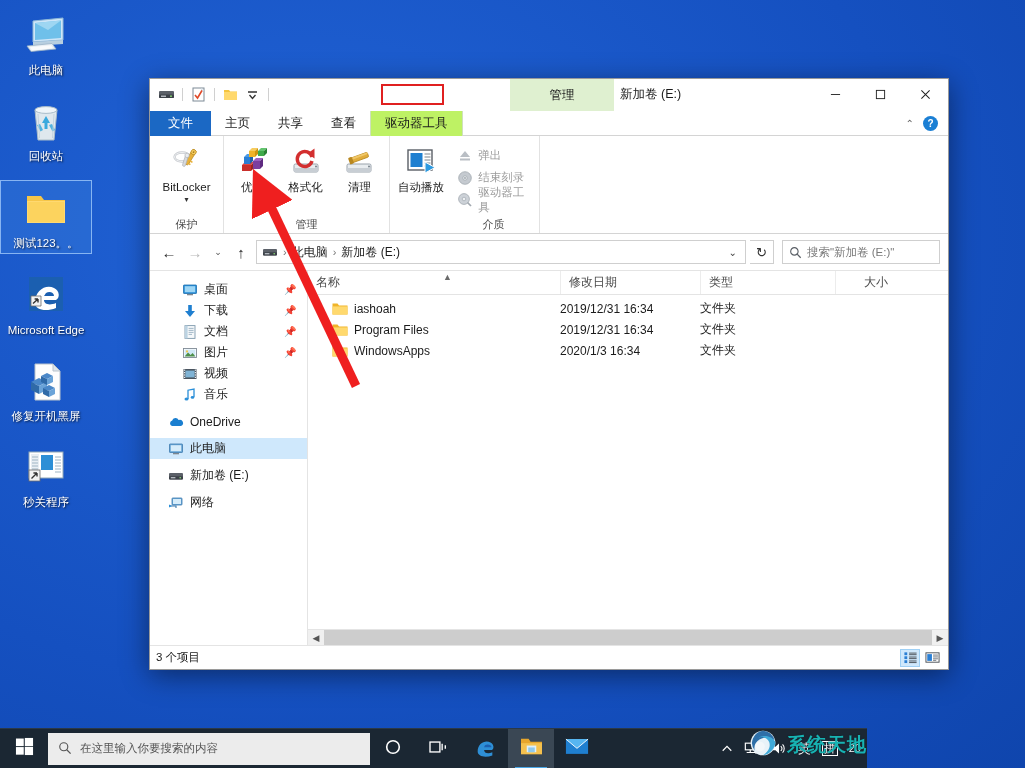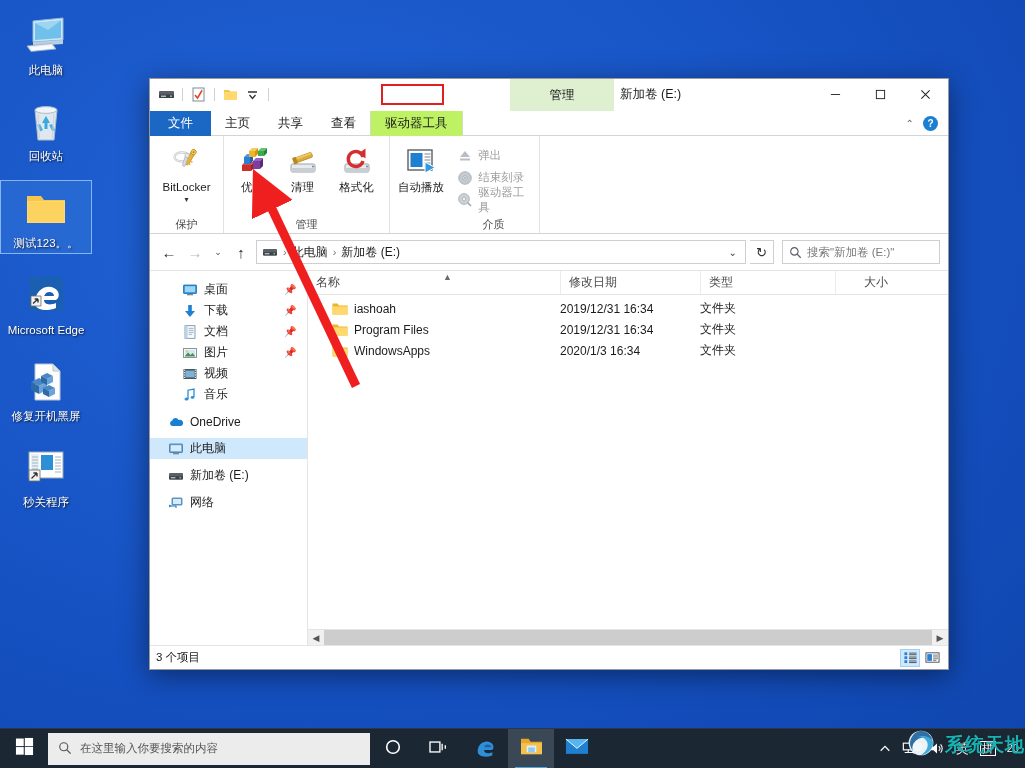--- a/index.html
+++ b/index.html
@@ -226,21 +226,21 @@
   .viewbtn.active { background: #cfe8fc; border: 1px solid #9fd0f5; }
 
   
   .arrow-svg {
     position: absolute; left: 0; top: 0; width: 1025px; height: 768px;
     pointer-events: none; z-index: 60;
   }
 
   
   .taskbar {
-    position: absolute; left: 0; bottom: 0; width: 1025px; height: 40px;
+    position: absolute; left: 0; bottom: 0; width: 867px; height: 40px;
     background: #1b2733; display: flex; align-items: center;
     border-top: 1px solid #2b3947;
   }
   .startbtn {
     width: 48px; height: 40px; display: flex;
     align-items: center; justify-content: center;
   }
   .tb-search {
     width: 322px; height: 32px; background: #ececec;
     display: flex; align-items: center; gap: 8px; padding: 0 10px;
@@ -500,46 +500,46 @@
               <path d="M16 16 L16 24 L23 24 L23 16 Z" fill="#7b3fa0"></path>
               <path d="M16 16 L19 13 L26 13 L23 16 Z" fill="#9b5fc0"></path>
               <path d="M23 16 L26 13 L26 21 L23 24 Z" fill="#5e2a80"></path>
               <path d="M21 6 L21 11 L27 11 L27 6 Z" fill="#3faa4b"></path>
               <path d="M21 6 L24 3 L30 3 L27 6 Z" fill="#62c46e"></path>
               <path d="M27 6 L30 3 L30 8 L27 11 Z" fill="#2b8235"></path>
             </svg>
           </div>
           <div class="bl">优化</div>
         </div>
+        <div class="bigbtn" style="width:58px;">
+          <div class="bi">
+            <svg viewBox="0 0 32 32" width="32" height="32">
+              <rect x="4" y="19" width="24" height="8" rx="1.5" fill="#e8ecef" stroke="#9aa3ac" stroke-width="1"></rect>
+              <rect x="4" y="23" width="24" height="4" rx="1" fill="#c8ced4"></rect>
+              <path d="M22 12 A7.5 7.5 0 1 0 22 16" fill="none" stroke="#d32f2f" stroke-width="3.4" stroke-linecap="butt"></path>
+              <path d="M24.5 3.5 L24.5 13.5 L17.5 8.5 Z" fill="#d32f2f"></path>
+              <circle cx="26" cy="21.5" r="1" fill="#77818b"></circle>
+            </svg>
+          </div>
+          <div class="bl">格式化</div>
+        </div>
         <div class="bigbtn" style="width:52px;">
           <div class="bi">
             <svg viewBox="0 0 32 32" width="32" height="32">
               <rect x="4" y="19" width="24" height="8" rx="1.5" fill="#e8ecef" stroke="#9aa3ac" stroke-width="1"></rect>
               <rect x="4" y="23" width="24" height="4" rx="1" fill="#c8ced4"></rect>
               <g transform="rotate(-20 17 14)">
                 <rect x="8" y="10" width="18" height="5" rx="1.2" fill="#e0ac3c" stroke="#b8871f" stroke-width="0.8"></rect>
                 <rect x="8" y="10" width="18" height="2" fill="#f0c768"></rect>
                 <rect x="6" y="9" width="4" height="7" rx="1" fill="#b8871f"></rect>
               </g>
               <circle cx="26" cy="21.5" r="1" fill="#77818b"></circle>
             </svg>
           </div>
           <div class="bl">清理</div>
-        </div>
-        <div class="bigbtn" style="width:58px;">
-          <div class="bi">
-            <svg viewBox="0 0 32 32" width="32" height="32">
-              <rect x="4" y="19" width="24" height="8" rx="1.5" fill="#e8ecef" stroke="#9aa3ac" stroke-width="1"></rect>
-              <rect x="4" y="23" width="24" height="4" rx="1" fill="#c8ced4"></rect>
-              <path d="M22 12 A7.5 7.5 0 1 0 22 16" fill="none" stroke="#d32f2f" stroke-width="3.4" stroke-linecap="butt"></path>
-              <path d="M24.5 3.5 L24.5 13.5 L17.5 8.5 Z" fill="#d32f2f"></path>
-              <circle cx="26" cy="21.5" r="1" fill="#77818b"></circle>
-            </svg>
-          </div>
-          <div class="bl">格式化</div>
         </div>
       </div>
       <div class="glabel">管理</div>
     </div>
 
     <div class="rgroup" style="width:150px;">
       <div class="gitems">
         <div class="bigbtn" style="width:58px;">
           <div class="bi">
             <svg viewBox="0 0 32 32" width="32" height="32">

